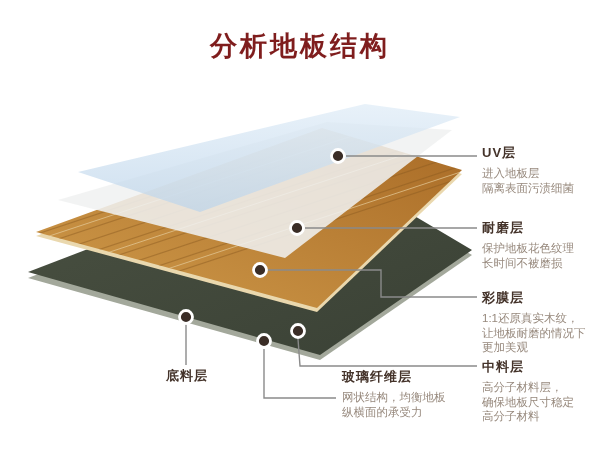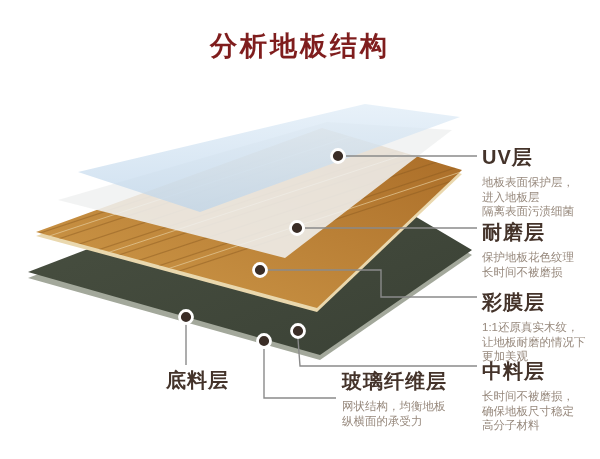--- a/index.html
+++ b/index.html
@@ -8,21 +8,21 @@
     position:relative;width:600px;height:459px;background:#ffffff;overflow:hidden;
   }
   .page-title{
     position:absolute;left:0;top:28px;width:100%;
     text-align:center;font-size:27px;font-weight:bold;
     letter-spacing:3px;color:#7f1d1d;
   }
   .diagram-svg{position:absolute;left:0;top:0;}
   .callout{position:absolute;}
   .co-title{
-    font-size:20px;font-weight:bold;color:#44332a;
+    font-size:13px;font-weight:bold;color:#44332a;
     letter-spacing:1px;margin-bottom:4px;white-space:nowrap;
   }
   .co-desc{font-size:11.5px;line-height:14.5px;color:#97897d;white-space:nowrap;}
   .co-uv{left:482px;top:144px;}
   .co-naimo{left:482px;top:219px;}
   .co-caimo{left:482px;top:289px;}
   .co-zhongliao{left:482px;top:358px;}
   .co-diliao{left:166px;top:367px;}
   .co-boli{left:342px;top:368px;}
 </style>
@@ -94,21 +94,20 @@
       <circle cx="260" cy="270" r="6.5"></circle>
       <circle cx="298" cy="331" r="6.5"></circle>
       <circle cx="186" cy="317" r="6.5"></circle>
       <circle cx="264" cy="341" r="6.5"></circle>
     </g>
   </svg>
 
   <div class="callout co-uv">
     <div class="co-title">UV层</div>
     <div class="co-desc">
-      <div>地板表面保护层，</div>
       <div>进入地板层</div>
       <div>隔离表面污渍细菌</div>
     </div>
   </div>
 
   <div class="callout co-naimo">
     <div class="co-title">耐磨层</div>
     <div class="co-desc">
       <div>保护地板花色纹理</div>
       <div>长时间不被磨损</div>
@@ -120,21 +119,21 @@
     <div class="co-desc">
       <div>1:1还原真实木纹，</div>
       <div>让地板耐磨的情况下</div>
       <div>更加美观</div>
     </div>
   </div>
 
   <div class="callout co-zhongliao">
     <div class="co-title">中料层</div>
     <div class="co-desc">
-      <div>长时间不被磨损，</div>
+      <div>高分子材料层，</div>
       <div>确保地板尺寸稳定</div>
       <div>高分子材料</div>
     </div>
   </div>
 
   <div class="callout co-diliao">
     <div class="co-title">底料层</div>
   </div>
 
   <div class="callout co-boli">

